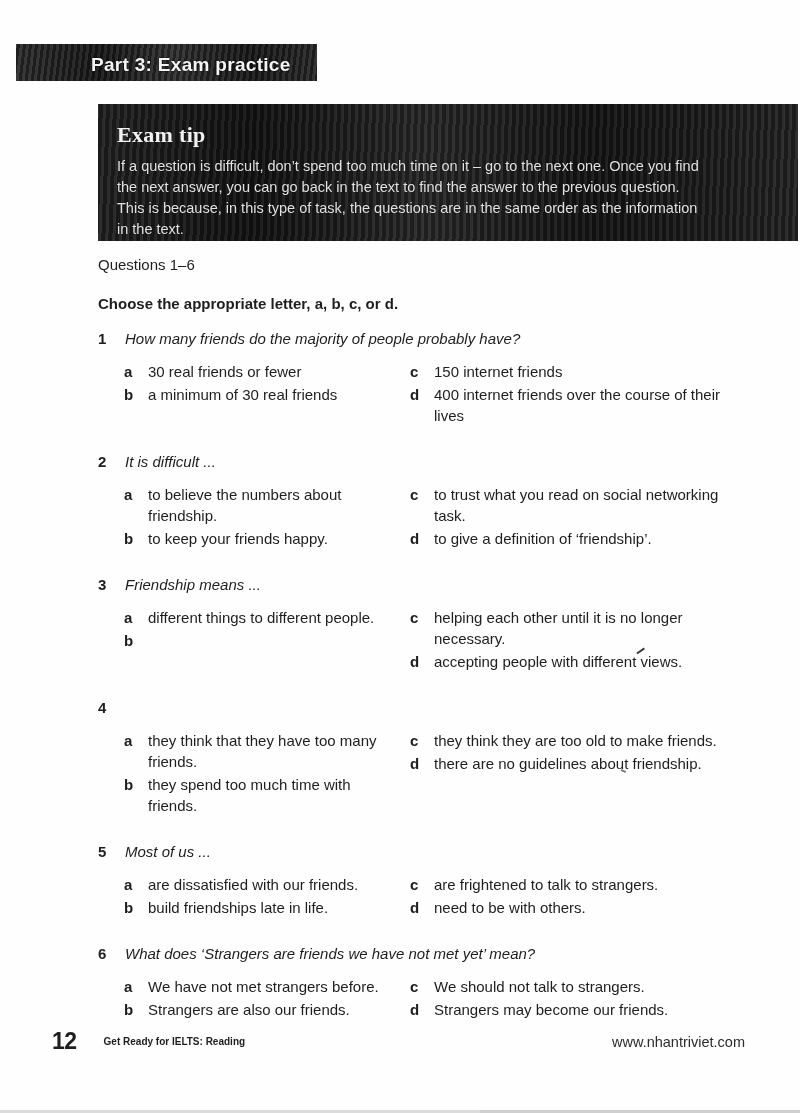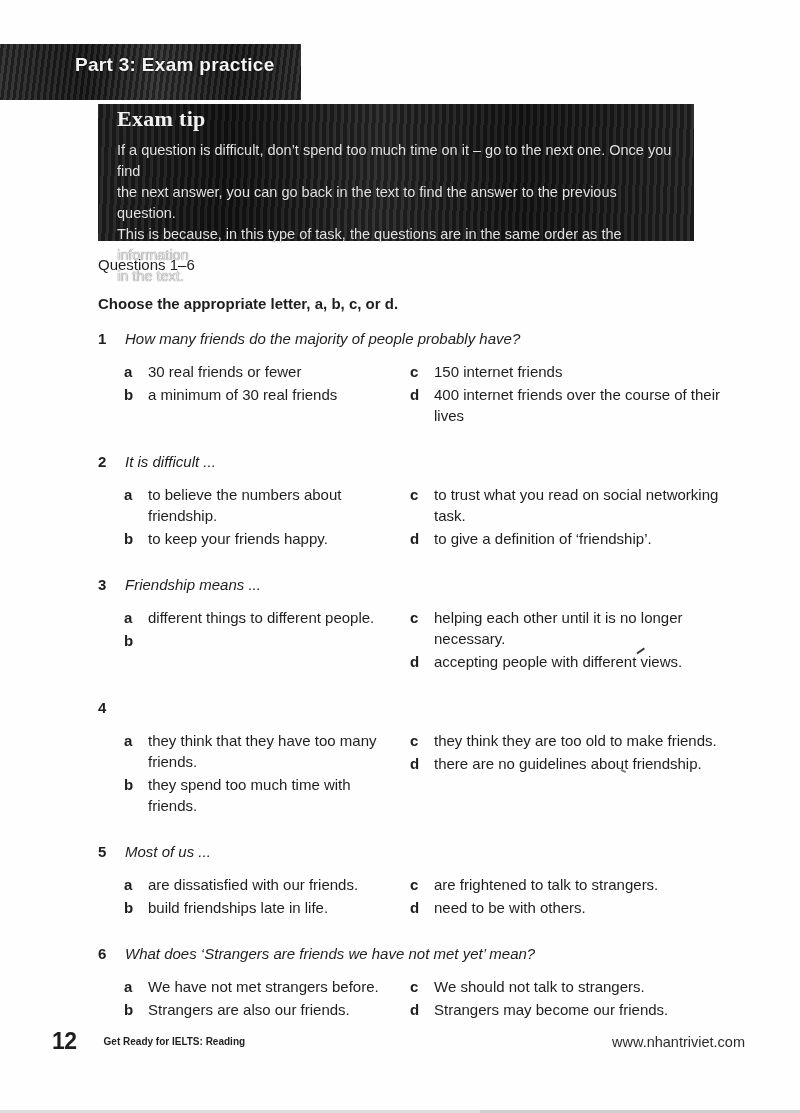--- a/index.html
+++ b/index.html
@@ -12,39 +12,39 @@
     color:#1e1e1e;
     overflow:hidden;
   }
   .bottom-edge {
     position:absolute; left:0; bottom:0; width:100%; height:3px;
     background:linear-gradient(90deg,#dcdcdc 0 60%,#cfcfcf 60% 100%);
   }
 
   
   .header-bar {
-    position:absolute; top:44px; left:0;
-    width:301px; height:56px;
+    position:absolute; top:44px; left:16px;
+    width:301px; height:37px;
     background-color:#1d1d1d;
     background-image:
       repeating-linear-gradient(97deg, rgba(255,255,255,0.07) 0 1px, rgba(0,0,0,0.30) 1px 4px, rgba(255,255,255,0.05) 4px 6px),
       linear-gradient(90deg,#2e2e2e,#191919 28%,#323232 52%,#1a1a1a 78%,#2a2a2a);
   }
   .header-bar .title {
     position:absolute; left:75px; top:0; line-height:41px;
     color:#f4f4f4; font-size:19px; font-weight:bold; letter-spacing:0.3px;
     text-shadow:0 0 2px rgba(0,0,0,0.9);
     white-space:nowrap;
   }
 
   
   .tip-box {
     position:absolute; top:104px; left:98px;
-    width:596px; height:137px; box-sizing:border-box;
-    padding:0 18px 0 19px;
+    width:700px; height:137px; box-sizing:border-box;
+    padding:16px 18px 0 19px;
     background-color:#151515;
     background-image:
       repeating-linear-gradient(92deg, rgba(255,255,255,0.06) 0 1px, rgba(0,0,0,0.28) 1px 5px, rgba(255,255,255,0.04) 5px 7px),
       linear-gradient(90deg,#242424,#141414 22%,#2b2b2b 47%,#161616 71%,#262626);
   }
   .tip-title {
     font-family:"Liberation Serif","DejaVu Serif",serif;
     font-weight:bold;
     color:#f2f2f2;
     font-size:22px;

